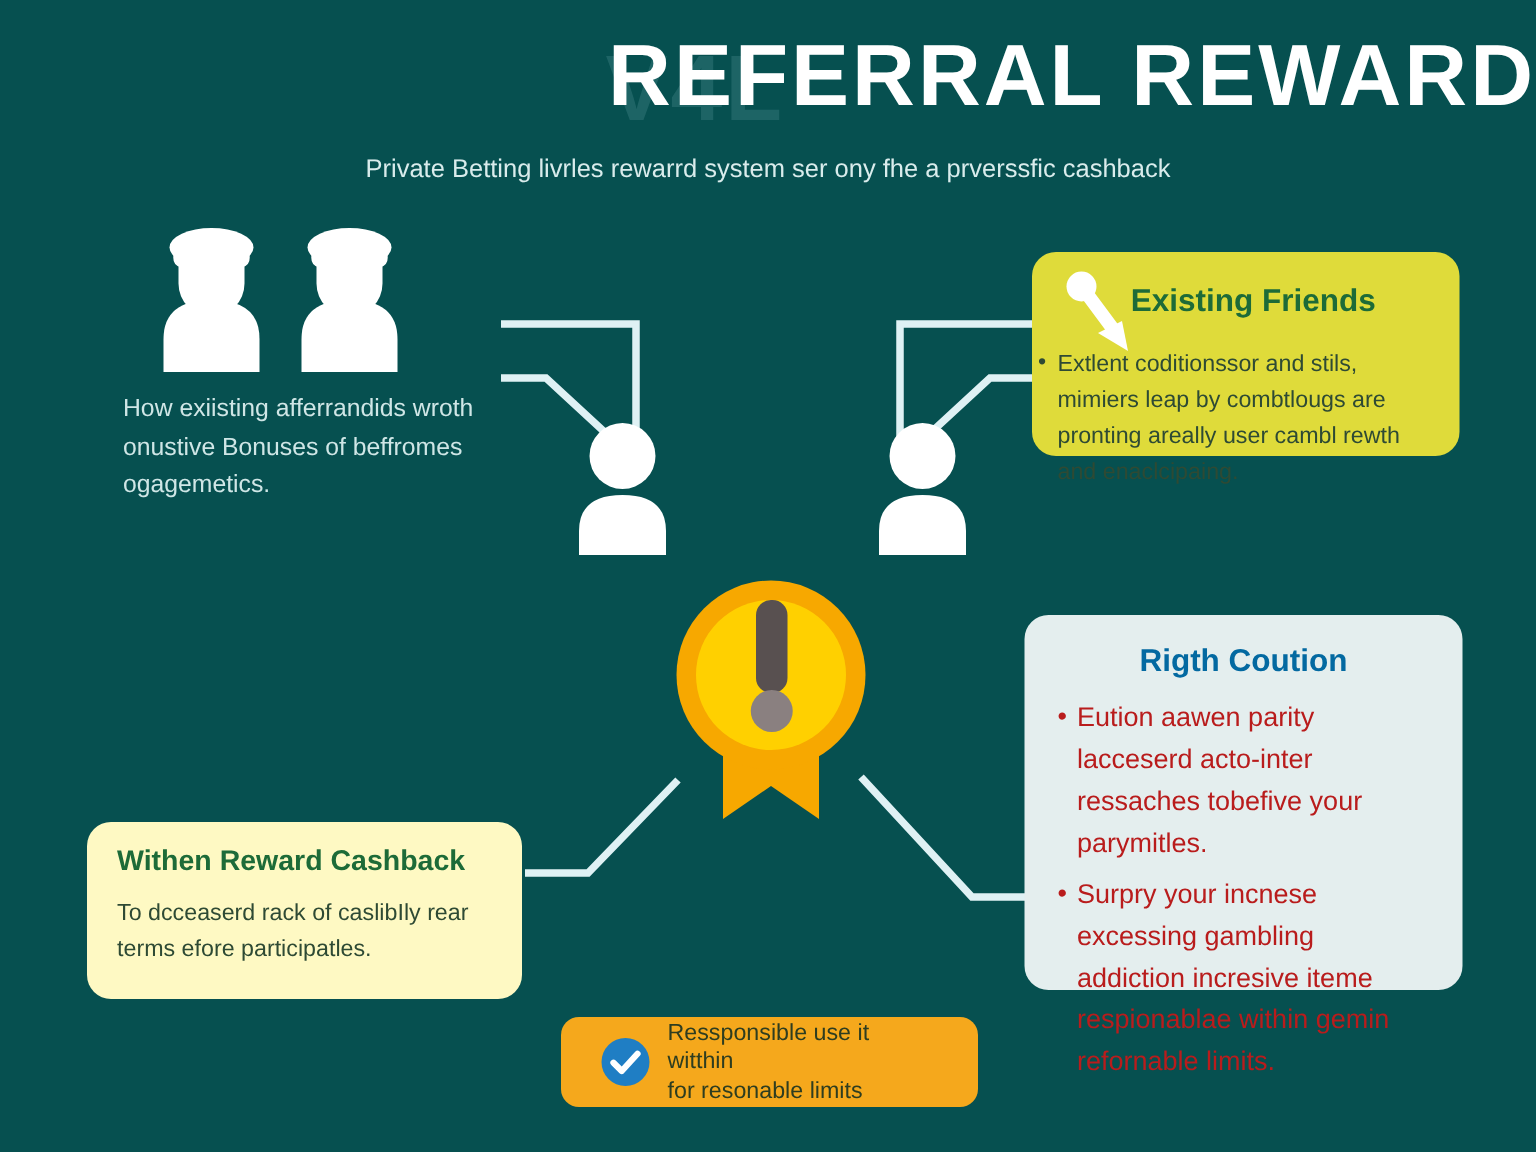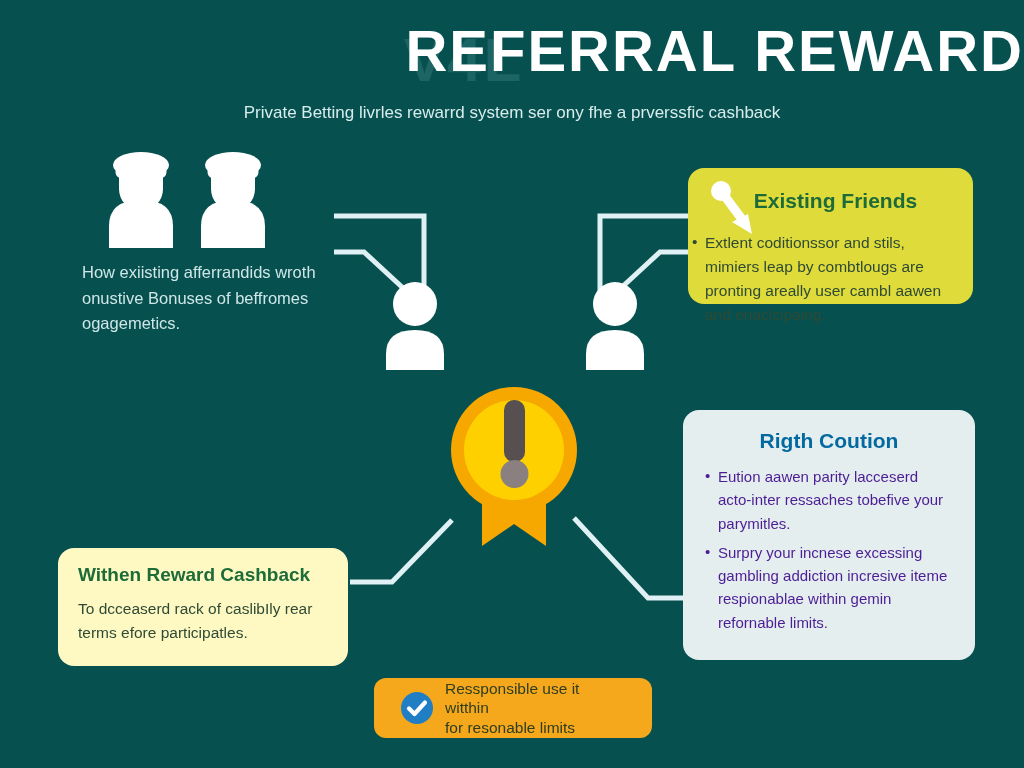--- a/index.html
+++ b/index.html
@@ -164,22 +164,22 @@
     background: #e4eeee;
     padding: 18px 22px;
   }
   #card-right-caution .card-title {
     color: #0369a1;
     font-size: 21px;
     text-align: center;
     margin-bottom: 12px;
   }
   #card-right-caution .card-body {
-    color: #4c1d95;
-    font-size: 15px;
+    color: #b91c1c;
+    font-size: 18px;
   }
 
   
   #card-reward-cashback {
     left: 58px;
     top: 548px;
     width: 290px;
     height: 118px;
     background: #fef9c3;
     padding: 16px 20px;
@@ -282,21 +282,21 @@
 
   <div class="card" id="card-existing-friends">
     <svg id="ef-arrow-icon" viewBox="0 0 52 58" xmlns="http://www.w3.org/2000/svg">
       <circle cx="13" cy="11" r="10" fill="#ffffff"></circle>
       <path d="M 13 11 L 36 42" stroke="#ffffff" stroke-width="9" stroke-linecap="round" fill="none"></path>
       <path d="M 44 54 L 24 42 L 40 34 Z" fill="#ffffff"></path>
     </svg>
     <div class="card-title">Existing Friends</div>
     <div class="card-body">
       <ul class="bullet-list">
-        <li>Extlent coditionssor and stils, mimiers leap by combtlougs are pronting areally user cambl aawen and enaclcipaing.</li>
+        <li>Extlent coditionssor and stils, mimiers leap by combtlougs are pronting areally user cambl rewth and enaclcipaing.</li>
       </ul>
     </div>
   </div>
 
   <div class="card" id="card-right-caution">
     <div class="card-title">Rigth Coution</div>
     <div class="card-body">
       <ul class="bullet-list">
         <li>Eution aawen parity lacceserd acto-inter ressaches tobefive your parymitles.</li>
         <li>Surpry your incnese excessing gambling addiction incresive iteme respionablae within gemin refornable limits.</li>

